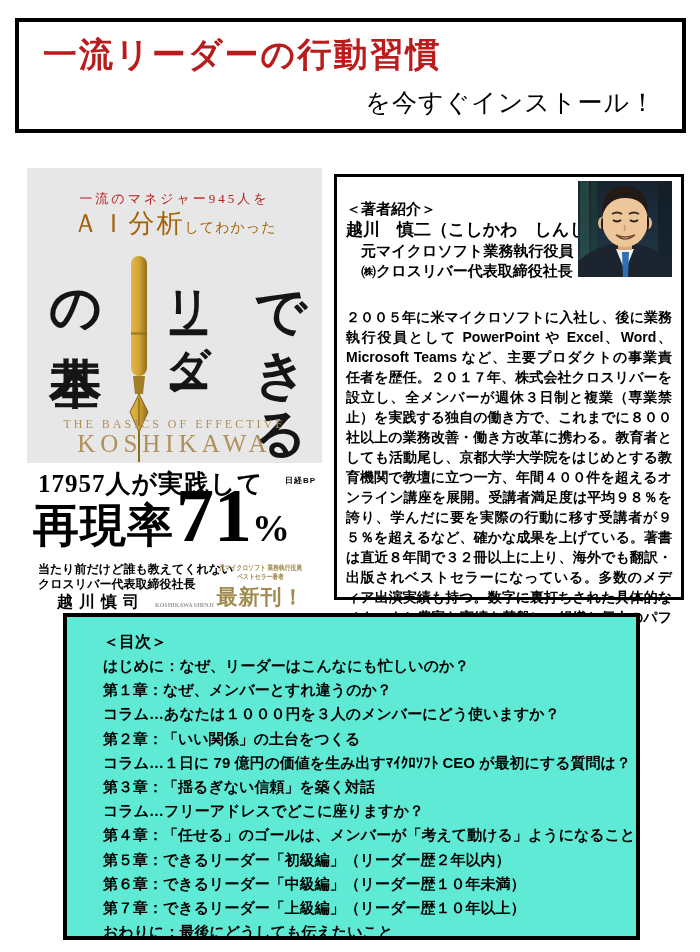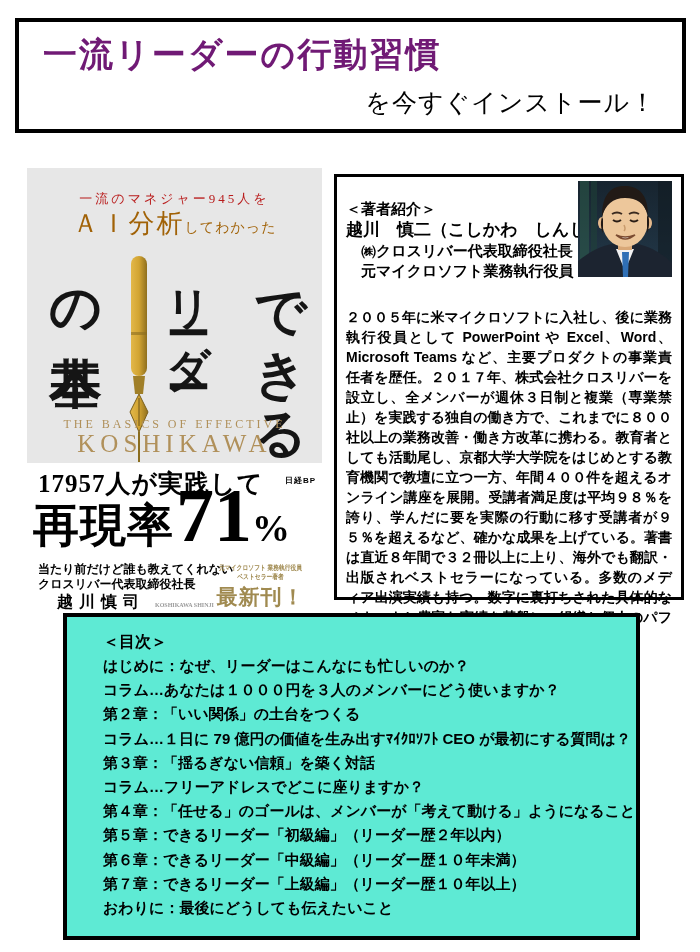--- a/index.html
+++ b/index.html
@@ -3,21 +3,21 @@
 <meta charset="utf-8">
 <style>
   html,body{margin:0;padding:0;background:#fff;}
   .page{position:relative;width:700px;height:952px;background:#fff;overflow:hidden;
         font-family:"Liberation Sans",sans-serif;color:#000;}
 
   
   .header-box{position:absolute;left:15px;top:18px;width:663px;height:107px;
               border:4px solid #000;background:#fff;}
   .header-title{position:absolute;left:24px;top:10px;font-family:"Liberation Serif",serif;
-              font-weight:bold;font-size:34px;letter-spacing:2px;color:#701a75;white-space:nowrap;}
+              font-weight:bold;font-size:34px;letter-spacing:2px;color:#b91c1c;white-space:nowrap;}
   .header-subtitle{position:absolute;right:26px;top:64px;font-family:"Liberation Serif",serif;
               font-size:25px;letter-spacing:1px;color:#000;white-space:nowrap;}
 
   
   .book-cover{position:absolute;left:27px;top:168px;width:295px;height:449px;}
   .cover-top{position:relative;width:295px;height:295px;background:#e7e7e7;overflow:hidden;}
   .tagline1{position:absolute;top:22px;width:100%;text-align:center;
             font-family:"Liberation Serif",serif;font-size:13px;letter-spacing:3px;color:#b91c1c;white-space:nowrap;}
   .tagline2{position:absolute;top:38px;width:100%;text-align:center;
             font-family:"Liberation Serif",serif;color:#a16207;white-space:nowrap;}
@@ -126,22 +126,22 @@
           <div class="badge-big">最新刊！</div>
         </div>
         <div class="dot-col"></div>
       </div>
     </div>
   </div>
 
   <div class="author-box">
     <div class="ab-heading">＜著者紹介＞</div>
     <div class="ab-name">越川　慎二（こしかわ　しんじ）</div>
+    <div class="ab-title">元マイクロソフト業務執行役員</div>
     <div class="ab-title">㈱クロスリバー代表取締役社長</div>
-    <div class="ab-title">元マイクロソフト業務執行役員</div>
 
     <svg class="ab-photo" width="94" height="96" viewBox="0 0 94 96">
       <defs>
         <linearGradient id="bgGrad" x1="0" y1="0" x2="0" y2="1">
           <stop offset="0" stop-color="#17242f"></stop>
           <stop offset="1" stop-color="#23394a"></stop>
         </linearGradient>
       </defs>
       <rect x="0" y="0" width="94" height="96" fill="url(#bgGrad)"></rect>
       <rect x="2" y="0" width="9" height="96" fill="#2e5d4a" opacity="0.55"></rect>
@@ -164,20 +164,21 @@
       <path d="M46,44 Q48,48 46,50" stroke="#c99b6d" stroke-width="1.5" fill="none"></path>
       <path d="M38,54 Q47,62 57,54 Q47,58 38,54 Z" fill="#fff" stroke="#7a4a30" stroke-width="1.5"></path>
     </svg>
 
     <p class="ab-bio">２００５年に米マイクロソフトに入社し、後に業務執行役員として PowerPoint や Excel、Word、Microsoft Teams など、主要プロダクトの事業責任者を歴任。２０１７年、株式会社クロスリバーを設立し、全メンバーが週休３日制と複業（専業禁止）を実践する独自の働き方で、これまでに８００社以上の業務改善・働き方改革に携わる。教育者としても活動尾し、京都大学大学院をはじめとする教育機関で教壇に立つ一方、年間４００件を超えるオンライン講座を展開。受講者満足度は平均９８％を誇り、学んだに要を実際の行動に移す受講者が９５％を超えるなど、確かな成果を上げている。著書は直近８年間で３２冊以上に上り、海外でも翻訳・出版されベストセラーになっている。多数のメディア出演実績も持つ。数字に裏打ちされた具体的なノウハウと豊富な実績を基盤に、組織と個人のパフォーマンス最大化を支援し続けている。</p>
   </div>
 
   <div class="toc-box">
     <div class="toc-heading">＜目次＞</div>
     <div class="toc-item">はじめに：なぜ、リーダーはこんなにも忙しいのか？</div>
+    <div class="toc-item">第１章：なぜ、メンバーとすれ違うのか？</div>
     <div class="toc-item">コラム…あなたは１０００円を３人のメンバーにどう使いますか？</div>
     <div class="toc-item">第２章：「いい関係」の土台をつくる</div>
     <div class="toc-item">コラム…１日に 79 億円の価値を生み出すﾏｲｸﾛｿﾌﾄ CEO が最初にする質問は？</div>
     <div class="toc-item">第３章：「揺るぎない信頼」を築く対話</div>
     <div class="toc-item">コラム…フリーアドレスでどこに座りますか？</div>
     <div class="toc-item">第４章：「任せる」のゴールは、メンバーが「考えて動ける」ようになること</div>
     <div class="toc-item">第５章：できるリーダー「初級編」（リーダー歴２年以内）</div>
     <div class="toc-item">第６章：できるリーダー「中級編」（リーダー歴１０年未満）</div>
     <div class="toc-item">第７章：できるリーダー「上級編」（リーダー歴１０年以上）</div>
     <div class="toc-item">おわりに：最後にどうしても伝えたいこと</div>

